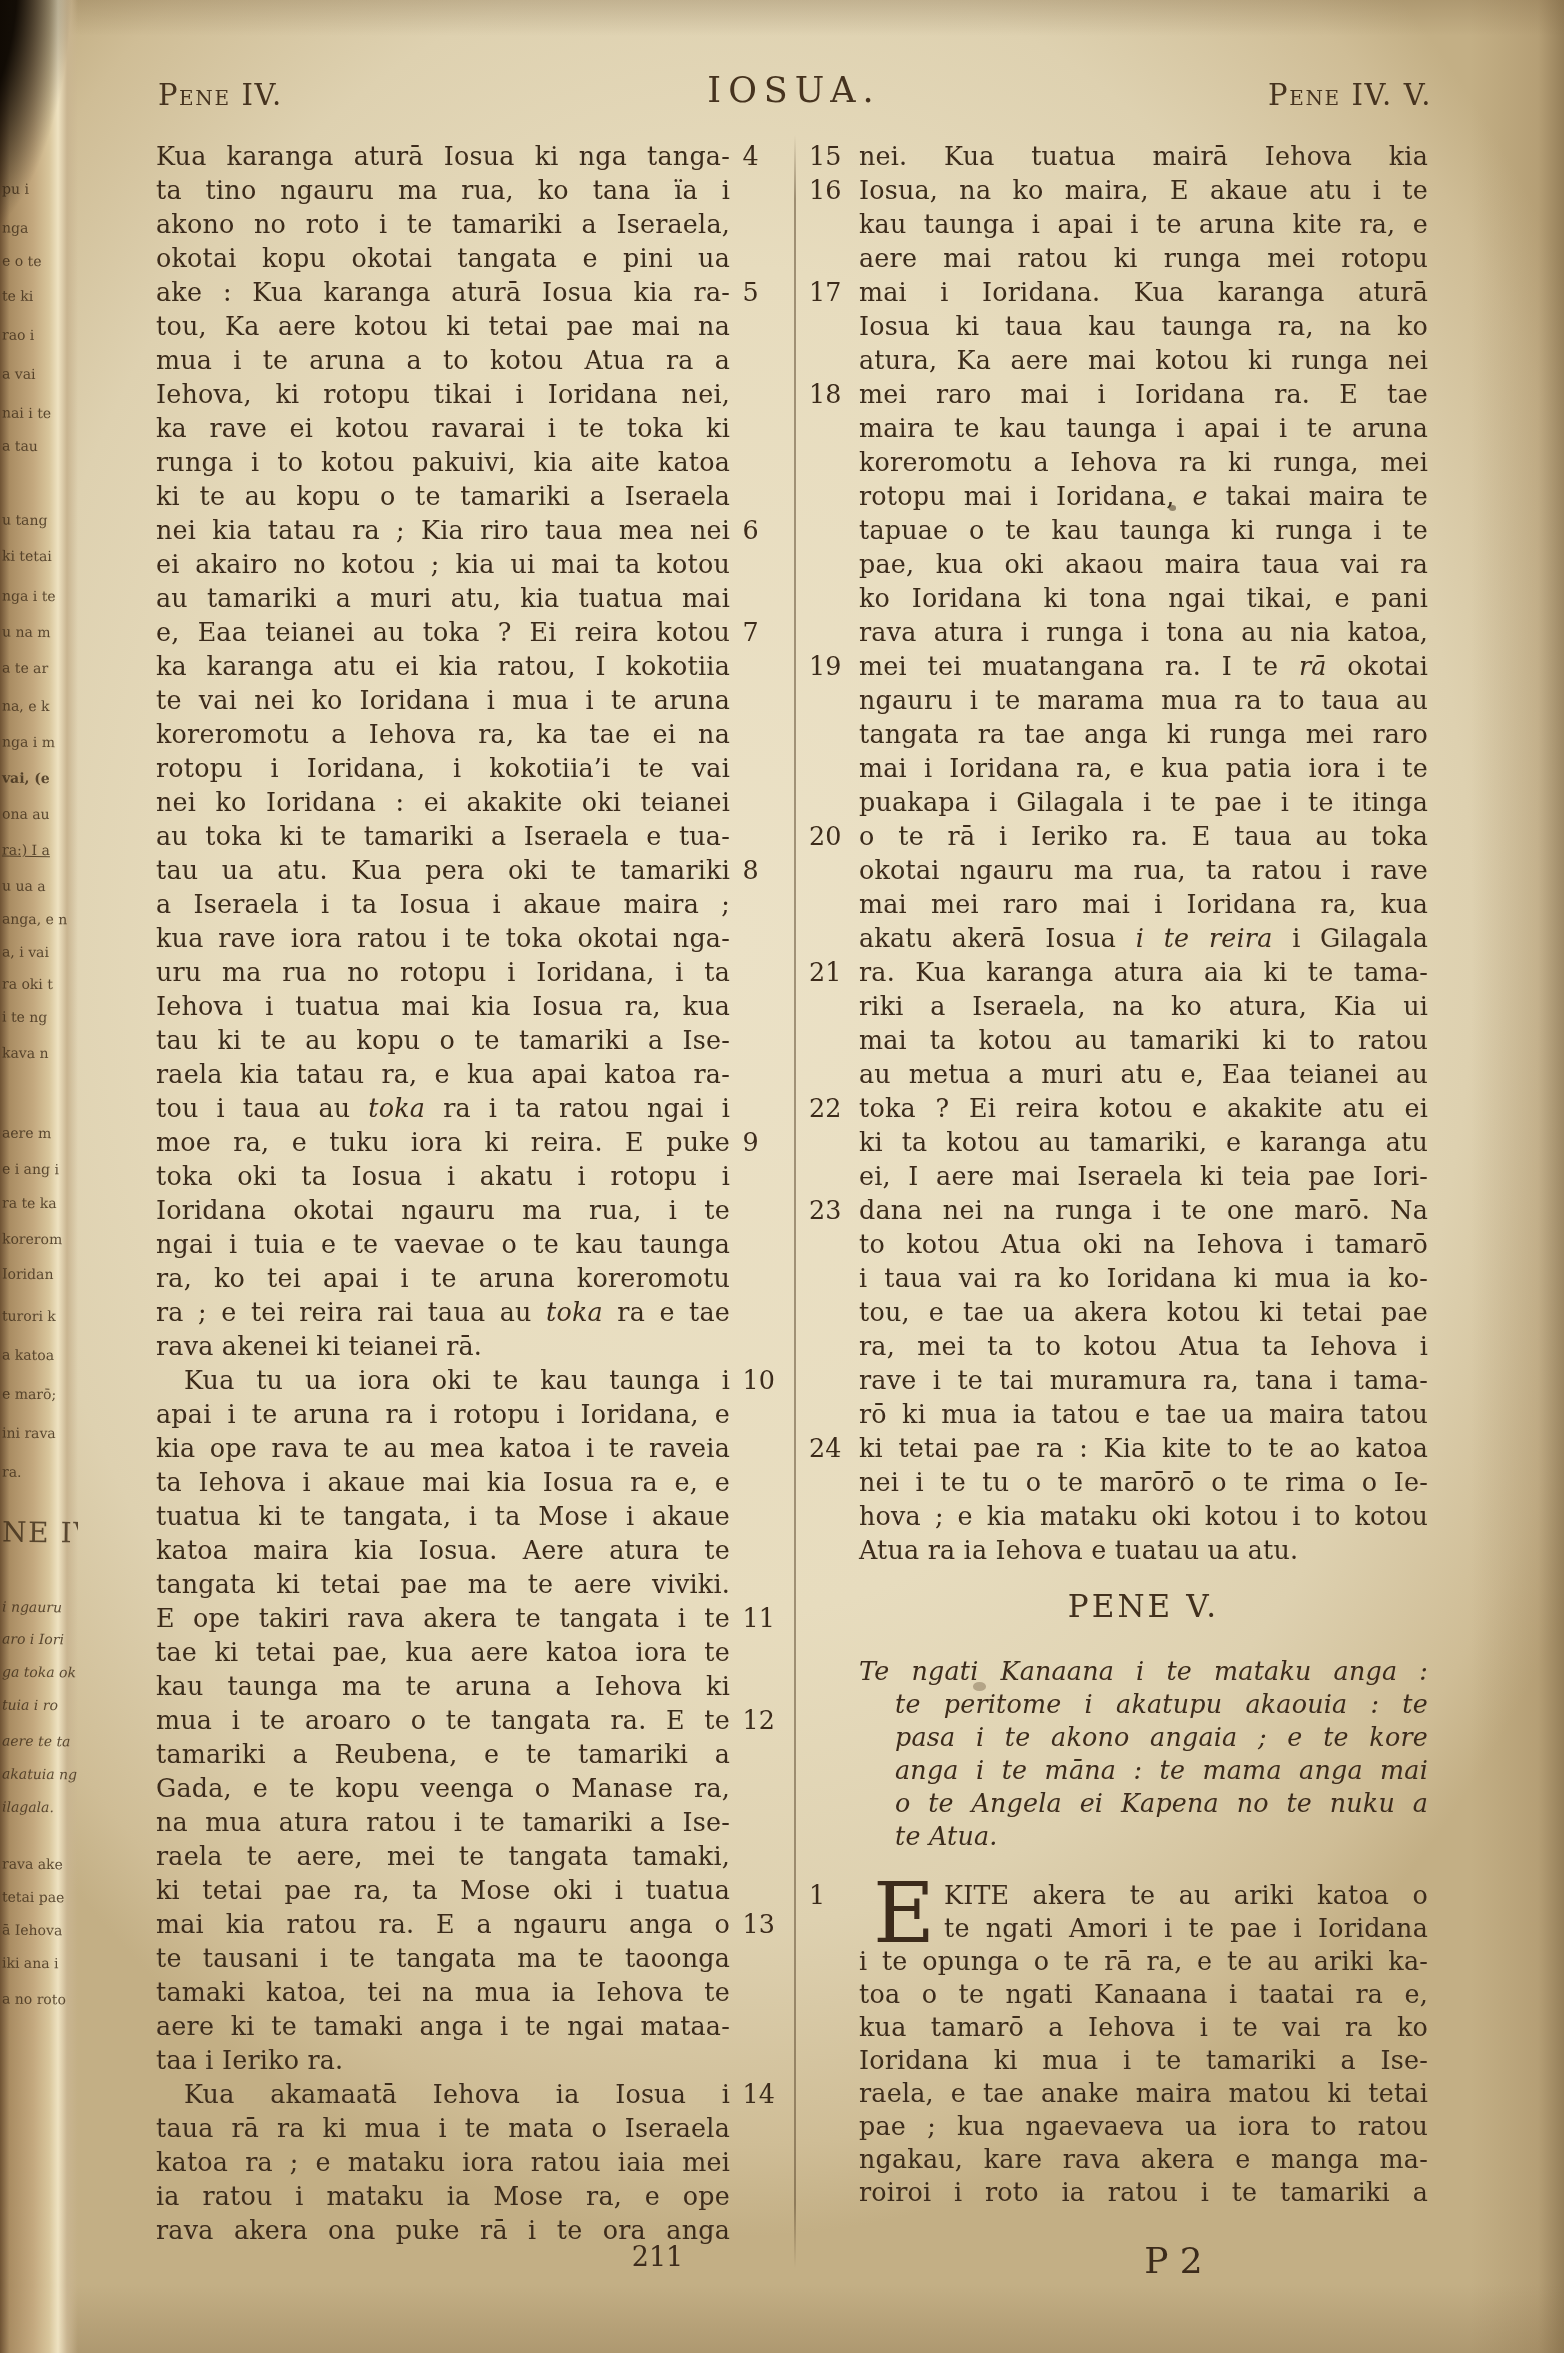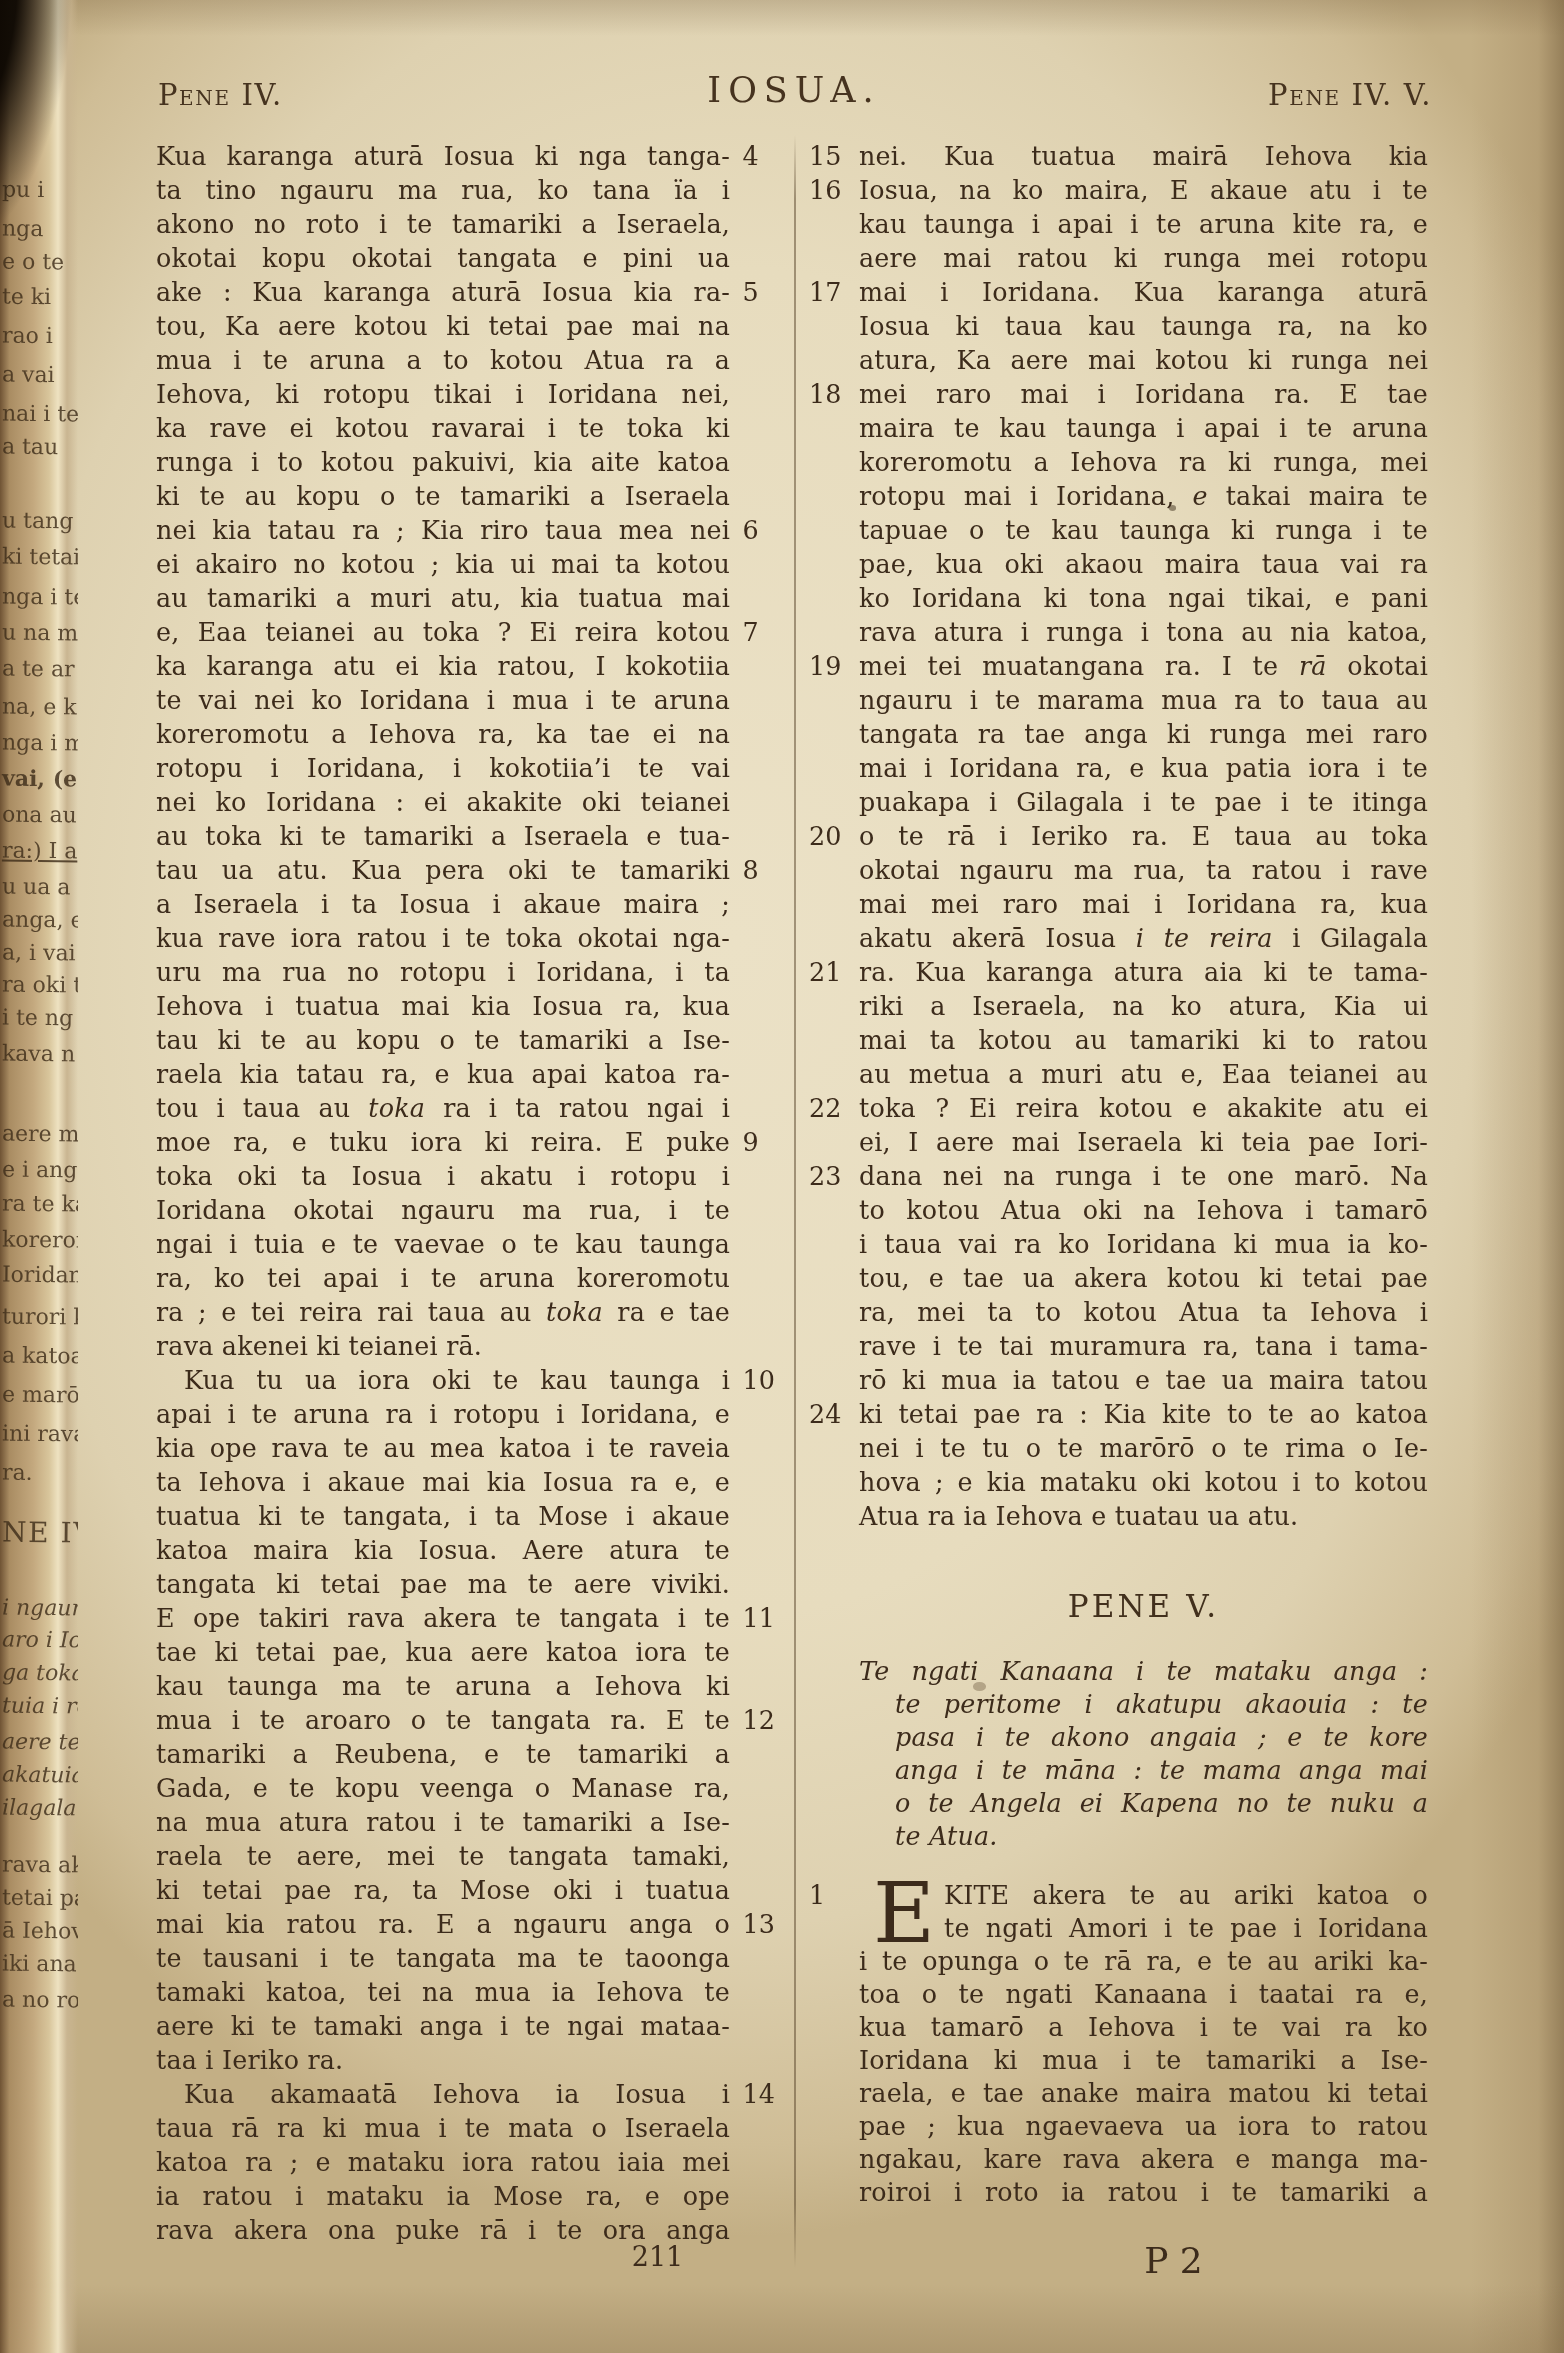--- a/index.html
+++ b/index.html
@@ -10,21 +10,21 @@
     background:
       linear-gradient(180deg, rgba(120,95,60,0.28) 0px, rgba(120,95,60,0) 36px),
       linear-gradient(0deg, rgba(125,99,62,0.30) 0px, rgba(125,99,62,0) 70px),
       linear-gradient(270deg, rgba(110,86,52,0.55) 0px, rgba(150,122,82,0.30) 27px, rgba(150,122,82,0) 94px),
       radial-gradient(ellipse 62% 55% at 47% 40%, #ebe1c6 0%, #e7dcbe 52%, #ded1b0 76%, #cfbd96 93%, #c3af85 100%);
   }
   
   .edge-strip{position:absolute;left:0;top:0;width:78px;height:2354px;overflow:hidden;
     background:linear-gradient(90deg,#6f5334 0px,#a98c62 9.4px,#c3a87e 31px,#cdb astray 0) ;
     background:linear-gradient(90deg,#6f5334 0px,#a98c62 9.4px,#c3a87e 33px,#d8c59b 49px,#eee2c1 58px,#c9b591 67px,rgba(201,181,145,0) 78px);}
-  .frag{position:absolute;left:2.3px;width:72px;font-size:22px;line-height:23.5px;
+  .frag{position:absolute;left:2.3px;width:72px;font-size:14px;line-height:23.5px;
         color:rgba(62,45,26,0.82);white-space:nowrap;transform:rotate(0.6deg);}
   .frag.it{font-style:italic;}
   .frag.L{font-size:28px;letter-spacing:1.6px;}
   .corner-tl{position:absolute;left:0;top:0;width:266px;height:438px;pointer-events:none;
     background:radial-gradient(172px 376px at -55px -23.5px, rgba(12,7,2,0.96) 42%, rgba(12,7,2,0) 74%);}
   
   .hdr{position:absolute;color:#46331f;}
   .hdr-left{left:158px;top:78px;font-size:29px;font-variant:small-caps;letter-spacing:1.6px;}
   .hdr-center{left:669px;top:70px;width:250px;text-align:center;font-size:35px;letter-spacing:7px;}
   .hdr-right{right:133px;top:78px;font-size:29px;font-variant:small-caps;letter-spacing:1.6px;}
@@ -211,20 +211,21 @@
         <div class="line">puakapa i Gilagala i te pae i te itinga</div>
         <div class="line"><span class="vnum">20</span>o te rā i Ieriko ra. E taua au toka</div>
         <div class="line">okotai ngauru ma rua, ta ratou i rave</div>
         <div class="line">mai mei raro mai i Ioridana ra, kua</div>
         <div class="line">akatu akerā Iosua <i>i te reira</i> i Gilagala</div>
         <div class="line"><span class="vnum">21</span>ra. Kua karanga atura aia ki te tama-</div>
         <div class="line">riki a Iseraela, na ko atura, Kia ui</div>
         <div class="line">mai ta kotou au tamariki ki to ratou</div>
         <div class="line">au metua a muri atu e, Eaa teianei au</div>
         <div class="line"><span class="vnum">22</span>toka ? Ei reira kotou e akakite atu ei</div>
+        <div class="line">ki ta kotou au tamariki, e karanga atu</div>
         <div class="line">ei, I aere mai Iseraela ki teia pae Iori-</div>
         <div class="line"><span class="vnum">23</span>dana nei na runga i te one marō. Na</div>
         <div class="line">to kotou Atua oki na Iehova i tamarō</div>
         <div class="line">i taua vai ra ko Ioridana ki mua ia ko-</div>
         <div class="line">tou, e tae ua akera kotou ki tetai pae</div>
         <div class="line">ra, mei ta to kotou Atua ta Iehova i</div>
         <div class="line">rave i te tai muramura ra, tana i tama-</div>
         <div class="line">rō ki mua ia tatou e tae ua maira tatou</div>
         <div class="line"><span class="vnum">24</span>ki tetai pae ra : Kia kite to te ao katoa</div>
         <div class="line">nei i te tu o te marōrō o te rima o Ie-</div>

